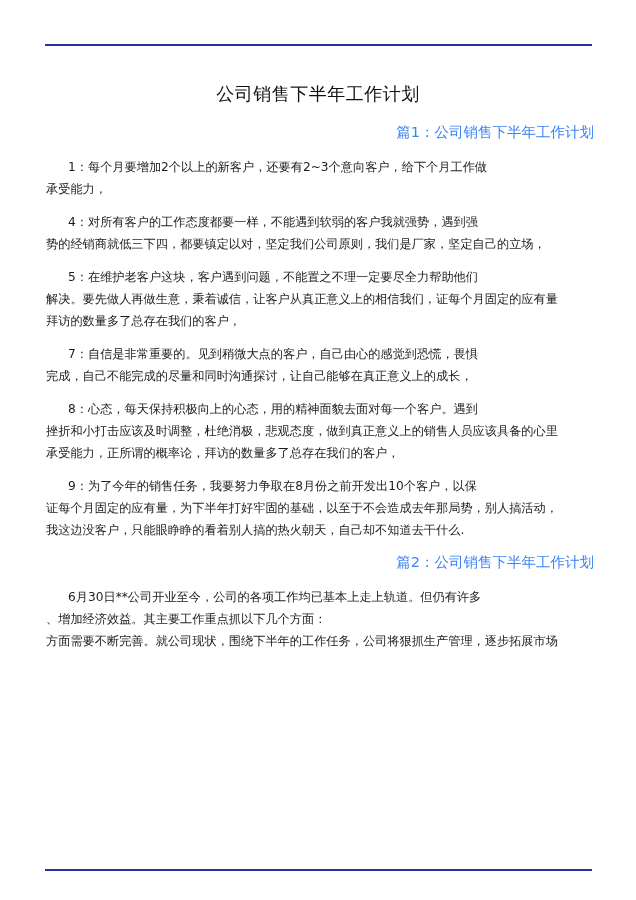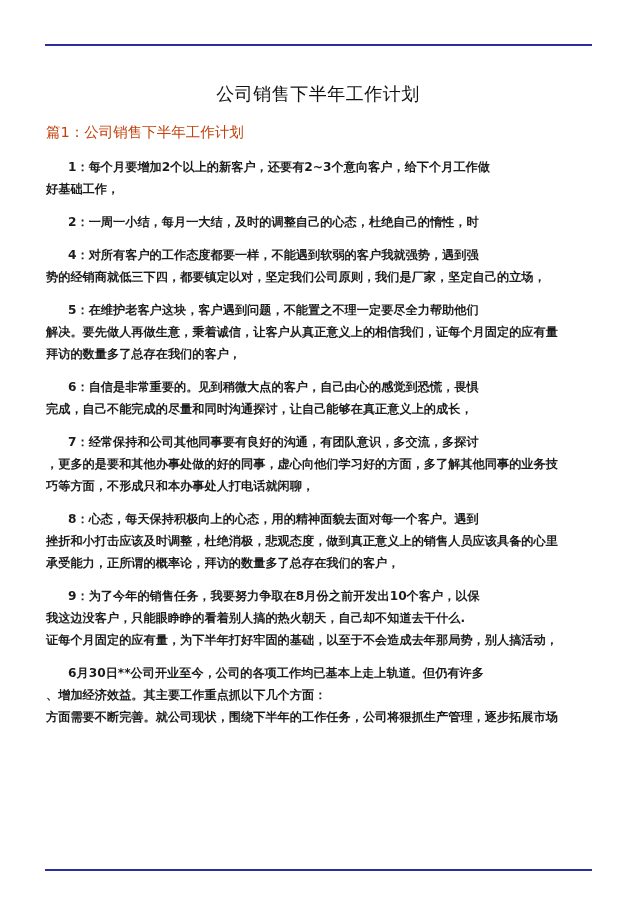--- a/index.html
+++ b/index.html
@@ -4,75 +4,70 @@
   <style>
     html, body { margin: 0; padding: 0; background: #ffffff; }
     body { width: 636px; height: 900px; position: relative; overflow: hidden;
       font-family: "DejaVu Sans", "Liberation Sans", sans-serif; color: #1a1a1a; }
     .rule { position: absolute; left: 45px; width: 547px; height: 2px; background: #2b2f9e; }
     .rule.top { top: 44px; }
     .rule.bottom { top: 869px; }
     .title { position: absolute; top: 82px; left: 0; width: 636px; text-align: center;
       font-size: 18px; color: #111; letter-spacing: 0.5px; }
     .content { position: absolute; left: 46px; top: 122px; width: 548px; }
-    .section-heading { color: #c2410c; font-size: 14.5px; margin: 0 0 14px 0; line-height: 20px; }
+    .section-heading { color: #3b82f6; font-size: 14.5px; margin: 0 0 14px 0; line-height: 20px; text-align: right; }
     .para { font-size: 12.2px; line-height: 22px; margin: 0 0 11px 0; color: #1c1c1c; word-break: break-all; }
-    .para .line { display: block; white-space: nowrap; font-weight: bold; }
+    .para .line { display: block; white-space: nowrap; }
     .para .line.first { text-indent: 22px; }
   </style>
 </head>
 <body>
 
 <div class="rule top"></div>
 
 <h1 class="title" style="font-weight:normal;margin:0;">公司销售下半年工作计划</h1>
 
 <div class="content">
 
   <div class="section">
     <div class="section-heading">篇1：公司销售下半年工作计划</div>
 
     <p class="para">
       <span class="line first">1：每个月要增加2个以上的新客户，还要有2~3个意向客户，给下个月工作做</span>
-      <span class="line">好基础工作，</span>
+      <span class="line">承受能力，</span>
     </p>
     <p class="para">
-      <span class="line first">2：一周一小结，每月一大结，及时的调整自己的心态，杜绝自己的惰性，时</span>
     </p>
     <p class="para">
       <span class="line first">4：对所有客户的工作态度都要一样，不能遇到软弱的客户我就强势，遇到强</span>
       <span class="line">势的经销商就低三下四，都要镇定以对，坚定我们公司原则，我们是厂家，坚定自己的立场，</span>
     </p>
     <p class="para">
       <span class="line first">5：在维护老客户这块，客户遇到问题，不能置之不理一定要尽全力帮助他们</span>
       <span class="line">解决。要先做人再做生意，秉着诚信，让客户从真正意义上的相信我们，证每个月固定的应有量</span>
       <span class="line">拜访的数量多了总存在我们的客户，</span>
     </p>
     <p class="para">
-      <span class="line first">6：自信是非常重要的。见到稍微大点的客户，自己由心的感觉到恐慌，畏惧</span>
+      <span class="line first">7：自信是非常重要的。见到稍微大点的客户，自己由心的感觉到恐慌，畏惧</span>
       <span class="line">完成，自己不能完成的尽量和同时沟通探讨，让自己能够在真正意义上的成长，</span>
-    </p>
-    <p class="para">
-      <span class="line first">7：经常保持和公司其他同事要有良好的沟通，有团队意识，多交流，多探讨</span>
-      <span class="line">，更多的是要和其他办事处做的好的同事，虚心向他们学习好的方面，多了解其他同事的业务技</span>
-      <span class="line">巧等方面，不形成只和本办事处人打电话就闲聊，</span>
     </p>
     <p class="para">
       <span class="line first">8：心态，每天保持积极向上的心态，用的精神面貌去面对每一个客户。遇到</span>
       <span class="line">挫折和小打击应该及时调整，杜绝消极，悲观态度，做到真正意义上的销售人员应该具备的心里</span>
       <span class="line">承受能力，正所谓的概率论，拜访的数量多了总存在我们的客户，</span>
     </p>
     <p class="para">
       <span class="line first">9：为了今年的销售任务，我要努力争取在8月份之前开发出10个客户，以保</span>
+      <span class="line">证每个月固定的应有量，为下半年打好牢固的基础，以至于不会造成去年那局势，别人搞活动，</span>
       <span class="line">我这边没客户，只能眼睁睁的看着别人搞的热火朝天，自己却不知道去干什么.</span>
-      <span class="line">证每个月固定的应有量，为下半年打好牢固的基础，以至于不会造成去年那局势，别人搞活动，</span>
     </p>
   </div>
 
   <div class="section">
+    <div class="section-heading">篇2：公司销售下半年工作计划</div>
     <p class="para">
       <span class="line first">6月30日**公司开业至今，公司的各项工作均已基本上走上轨道。但仍有许多</span>
       <span class="line">、增加经济效益。其主要工作重点抓以下几个方面：</span>
       <span class="line">方面需要不断完善。就公司现状，围绕下半年的工作任务，公司将狠抓生产管理，逐步拓展市场</span>
     </p>
   </div>
 
 </div>
 
 <div class="rule bottom"></div>

